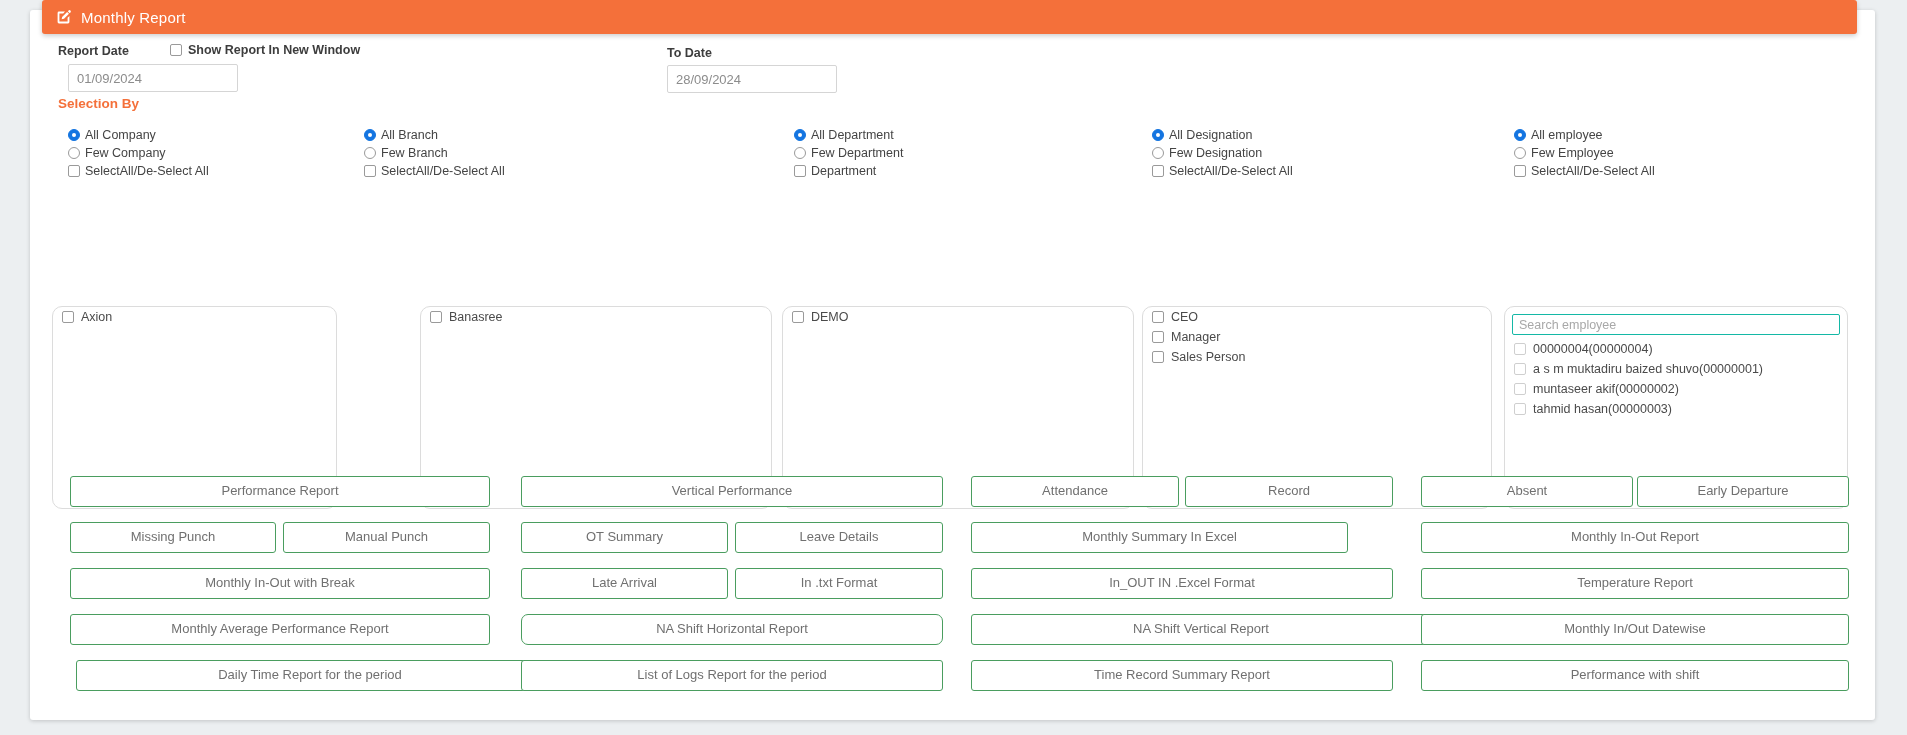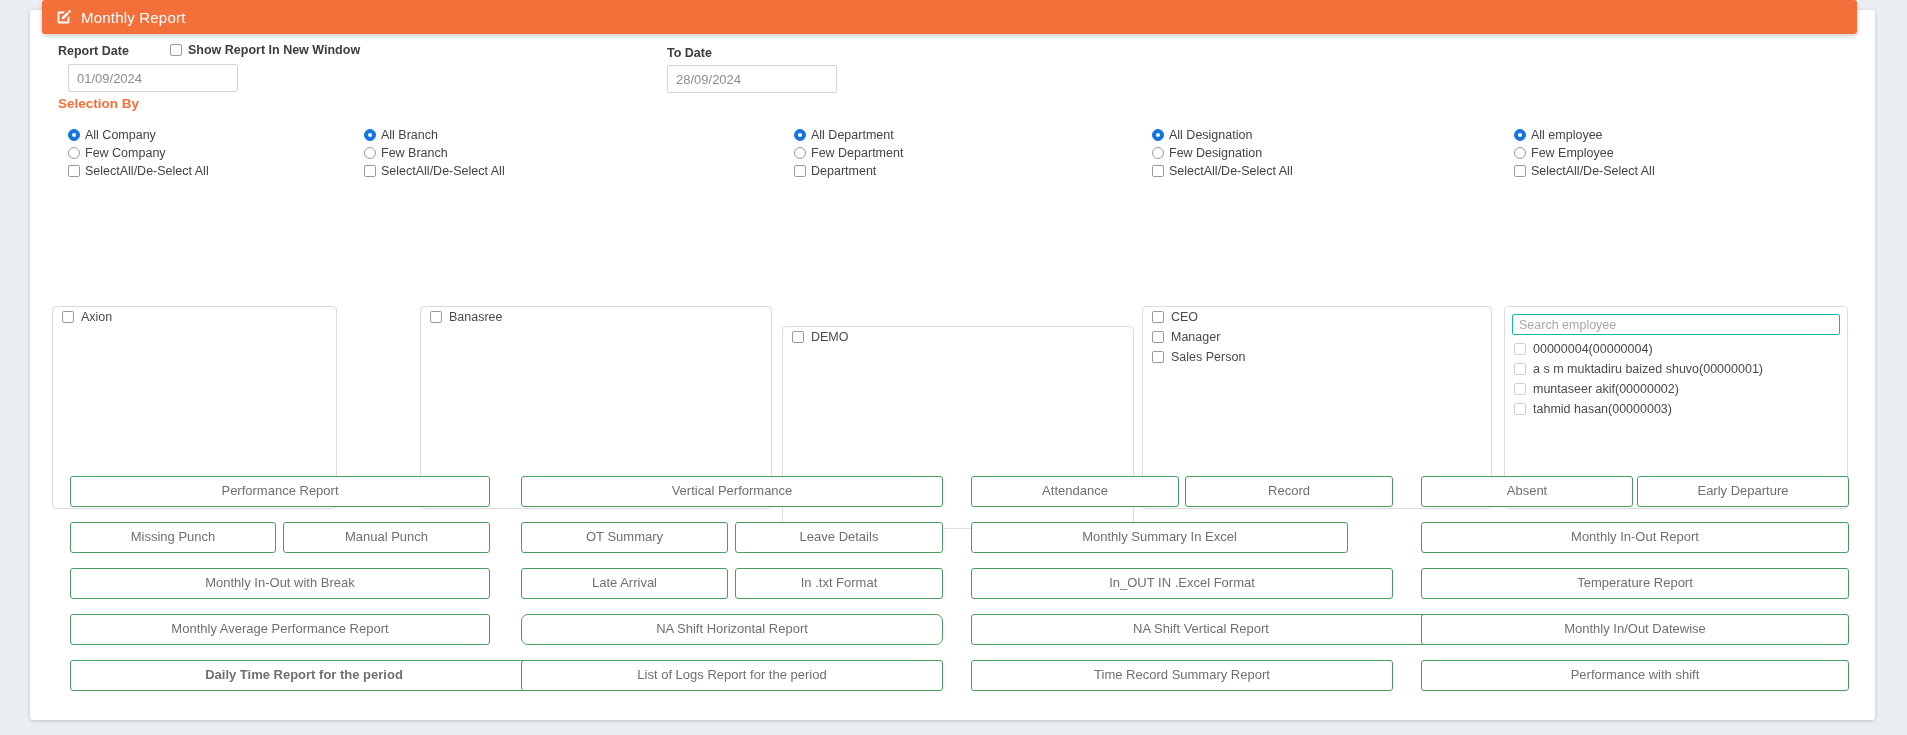--- a/index.html
+++ b/index.html
@@ -69,21 +69,21 @@
     font-size:13.5px;font-weight:bold;color:#f4703a;
   }
 
   
   .cols{position:absolute;left:0;top:126px;width:100%;height:340px;}
   .col{position:absolute;top:0;}
   .opt{display:flex;align-items:center;gap:5px;height:18px;}
   .opt .lab{font-size:12.5px;color:#444;line-height:1;}
   .listbox{
     position:absolute;box-sizing:border-box;
-    border:1px solid #dcdcdc;border-radius:4px;background:#fff;
+    border:1px solid #dcdcdc;border-radius:10px;background:#fff;
     overflow:hidden;
   }
   .lrow{display:flex;align-items:center;gap:7px;padding:3px 0 3px 9px;}
   .lrow .lab{font-size:12.5px;color:#4a4a4a;}
   .srch{
     display:block;width:calc(100% - 14px);margin:7px auto 4px auto;
     height:21px;box-sizing:border-box;
     border:1px solid #14b8a6;border-radius:2px;background:#fff;
     font-family:"Liberation Sans",sans-serif;font-size:12.5px;color:#8c8c8c;
     padding:0 6px;outline:none;
@@ -189,21 +189,21 @@
       </div>
       <div class="opt">
         <span class="rd"></span>
         <span class="lab">Few Department</span>
       </div>
       <div class="opt">
         <span class="ck"></span>
         <span class="lab">Department</span>
       </div>
     </div>
-    <div class="listbox" style="left:782px;top:180px;width:352px;height:203px;margin-top:20px;">
+    <div class="listbox" style="left:782px;top:180px;width:352px;height:203px;">
       <div class="lrow">
         <span class="ck"></span>
         <span class="lab">DEMO</span>
       </div>
     </div>
 
     <div class="col" style="left:1152px;width:290px;">
       <div class="opt">
         <span class="rd on"></span>
         <span class="lab">All Designation</span>
@@ -297,21 +297,21 @@
     </div>
 
     <div class="brow">
       <button class="gbtn" style="left:70px;width:420px;">Monthly Average Performance Report</button>
       <button class="gbtn" style="left:521px;width:422px;border-radius:7px;">NA Shift Horizontal Report</button>
       <button class="gbtn" style="left:971px;width:460px;">NA Shift Vertical Report</button>
       <button class="gbtn" style="left:1421px;width:428px;">Monthly In/Out Datewise</button>
     </div>
 
     <div class="brow">
-      <button class="gbtn" style="left:70px;width:468px;font-weight:bold;">Daily Time Report for the period</button>
+      <button class="gbtn" style="left:76px;width:468px;">Daily Time Report for the period</button>
       <button class="gbtn" style="left:521px;width:422px;">List of Logs Report for the period</button>
       <button class="gbtn" style="left:971px;width:422px;">Time Record Summary Report</button>
       <button class="gbtn" style="left:1421px;width:428px;">Performance with shift</button>
     </div>
 
   </div>
 
 </div>
 
 </body></html>

